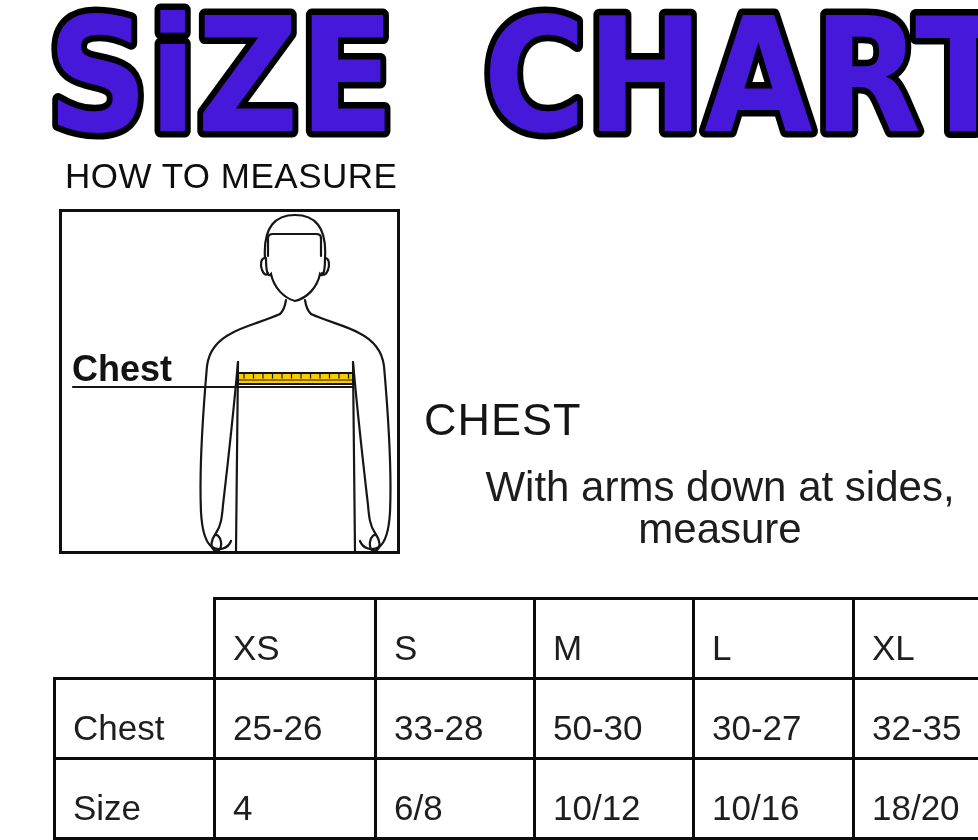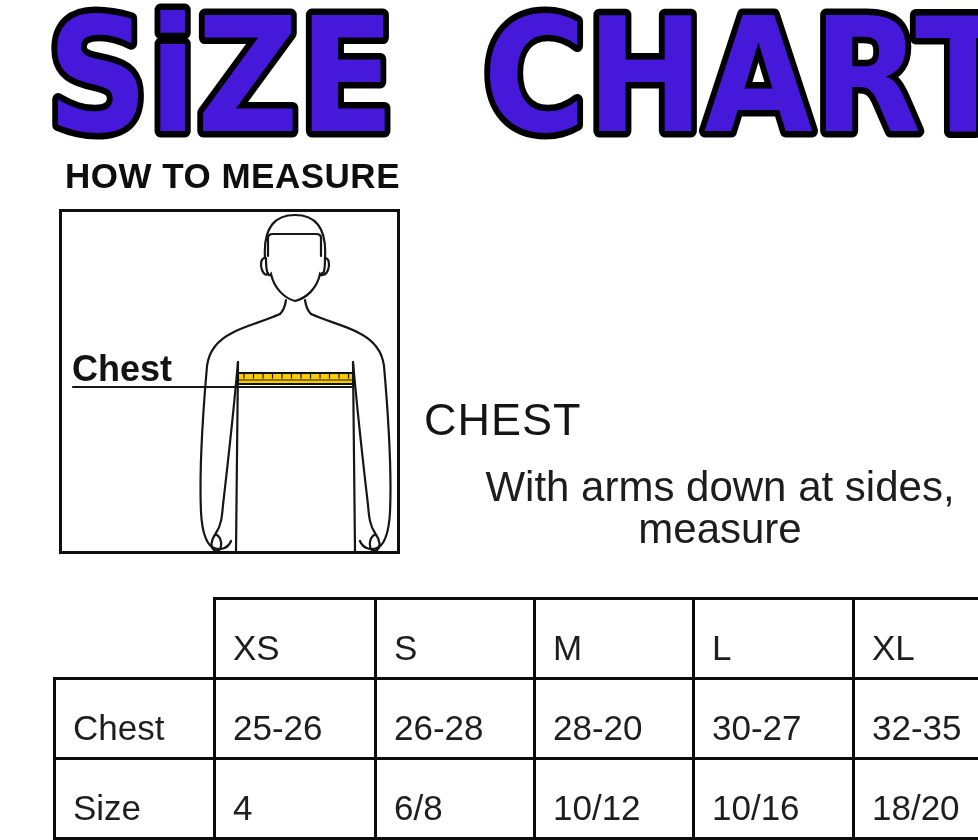--- a/index.html
+++ b/index.html
@@ -9,21 +9,21 @@
   .page{position:absolute;inset:0;margin-left:41px;}
 
   
   .title-svg{position:absolute;left:0;top:0;width:978px;height:162px;overflow:visible;}
   .title-word{font-family:"DejaVu Sans",sans-serif;font-weight:bold;
               stroke:#000;stroke-width:13px;paint-order:stroke;
               stroke-linejoin:round;stroke-linecap:round;}
 
   
   .how-heading{position:absolute;left:24px;top:156px;margin:0;
-               font-size:35px;font-weight:bold;letter-spacing:.5px;color:#0e0e0e;}
+               font-size:35px;font-weight:normal;letter-spacing:.5px;color:#0e0e0e;}
 
   
   .figure-box{position:absolute;left:18px;top:209px;width:335px;height:339px;
               border:3px solid #0f0f0f;background:#fff;}
   .figure-box svg{display:block;width:335px;height:339px;}
   .fig-line{fill:none;stroke:#161616;stroke-width:2.2;stroke-linecap:round;}
   .fig-thin{fill:none;stroke:#161616;stroke-width:1.2;}
   .chest-label{font-family:"Liberation Sans",sans-serif;font-size:36px;
                font-weight:bold;fill:#131313;}
 
@@ -103,22 +103,22 @@
       <th class="corner"></th>
       <th>XS</th>
       <th>S</th>
       <th>M</th>
       <th>L</th>
       <th>XL</th>
     </tr>
     <tr>
       <td>Chest</td>
       <td>25-26</td>
-      <td>26-28</td>
-      <td>28-20</td>
+      <td>33-28</td>
+      <td>50-30</td>
       <td>30-27</td>
       <td>32-35</td>
     </tr>
     <tr>
       <td>Size</td>
       <td>4</td>
       <td>6/8</td>
       <td>10/12</td>
       <td>10/16</td>
       <td>18/20</td>

